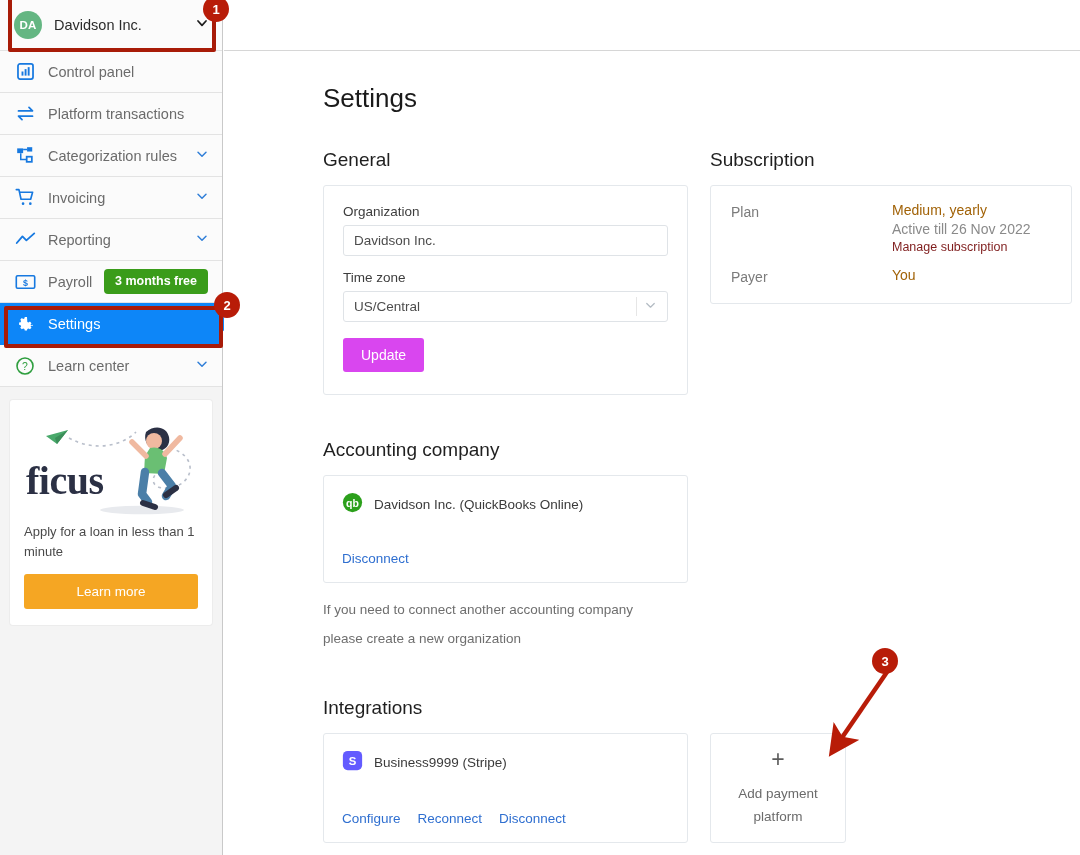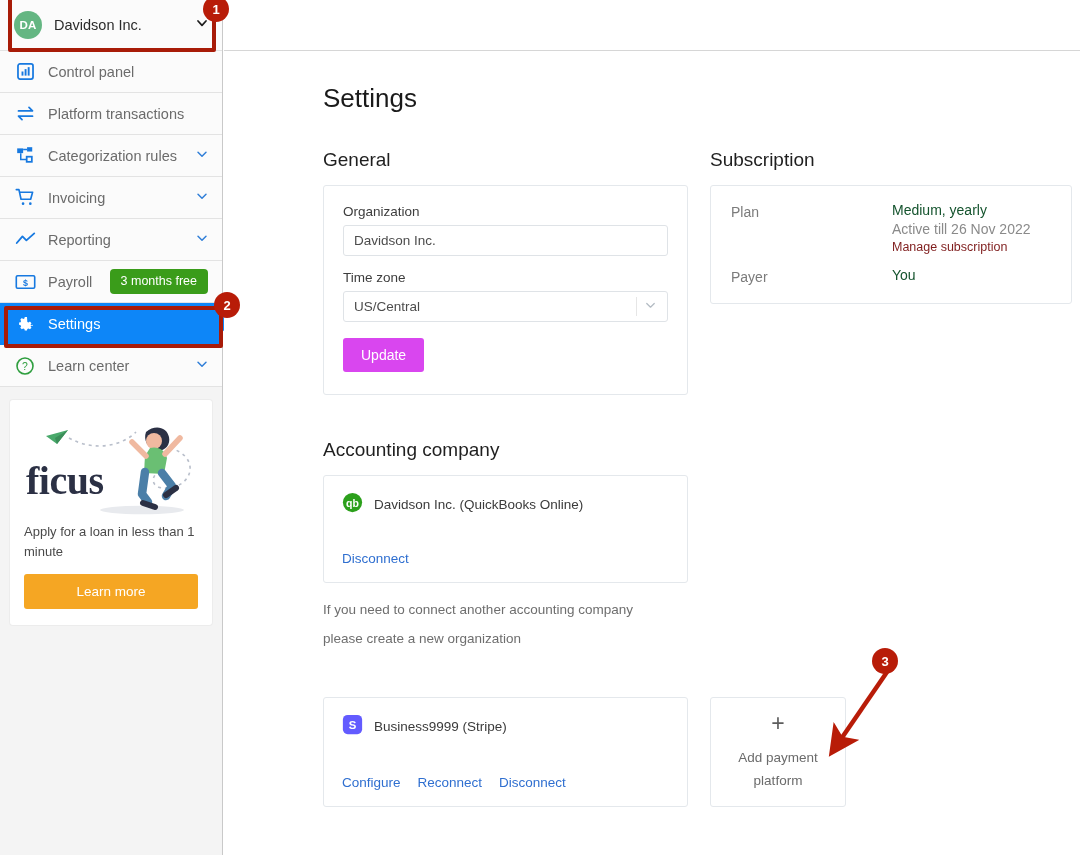--- a/index.html
+++ b/index.html
@@ -52,21 +52,21 @@
   .nav-item .ico { width: 22px; height: 22px; flex: none; display:flex; align-items:center; justify-content:center; }
   .nav-item .lbl {
     margin-left: 12px; font-size: 14.5px; color: #6b6b6b;
     white-space: nowrap; flex: 1 1 auto;
   }
   .nav-item.active { background: #0d86f8; border-bottom-color: #0d86f8; }
   .nav-item.active .lbl { color: #ffffff; font-weight: 400; }
 
   .badge-free {
     background: #3a9c1a; color: #fff;
-    font-size: 12.5px; font-weight: normal;
+    font-size: 12.5px; font-weight: bold;
     padding: 5px 11px 6px; border-radius: 4px;
     white-space: nowrap; margin-right: 2px;
   }
   
   .active-arrow {
     position: absolute; right: -9px; top: 50%;
     transform: translateY(-50%);
     width: 0; height: 0;
     border-top: 9px solid transparent;
     border-bottom: 9px solid transparent;
@@ -135,21 +135,21 @@
   .btn-primary {
     margin-top: 16px;
     background: #d946ef; color: #fff; border: 0; border-radius: 3px;
     font-size: 14px; font-family: inherit;
     padding: 9px 18px; cursor: pointer;
   }
 
   .card-sub { padding: 16px 20px 18px; }
   .sub-row { display: flex; }
   .sub-key { width: 161px; font-size: 14px; color: #7b7b7b; padding-top: 2px; }
-  .sub-val { font-size: 14px; color: #14532d; }
+  .sub-val { font-size: 14px; color: #a16207; }
   .sub-sub { font-size: 14px; color: #8a8a8a; margin-top: 3px; }
   .link { color: #7f1d1d; font-size: 12.5px; text-decoration: none; cursor: pointer; display:inline-block; margin-top:3px;}
 
   .block { margin-top: 44px; width: 365px; }
   .card-acct { padding: 16px 18px 16px; min-height: 108px; display:flex; flex-direction:column; justify-content:space-between;}
   .acct-row { display: flex; align-items: center; }
   .acct-name { margin-left: 11px; font-size: 13.5px; color: #3b3b3b; }
   .a-link { color: #2f6fd0; font-size: 13.5px; text-decoration: none; cursor: pointer; }
   .note { font-size: 13.5px; color: #6e6e6e; line-height: 29px; margin-top: 12px; width: 345px; }
 
@@ -386,20 +386,21 @@
                 </svg>
             </span>
             <span class="acct-name">Davidson Inc. (QuickBooks Online)</span>
           </div>
           <a class="a-link">Disconnect</a>
         </div>
         <div class="note">If you need to connect another accounting company please create a new organization</div>
       </div>
 
       <div class="block" style="width:auto;">
+        <div class="sec-title">Integrations</div>
         <div class="int-wrap">
           <div class="card card-int">
             <div class="acct-row">
               <span>
                 <svg width="21" height="21" viewBox="0 0 24 24">
                     <rect x="1" y="1" width="22" height="22" rx="5.5" fill="#635bff"></rect>
                     <text x="12" y="17" font-size="13" font-weight="bold" fill="#ffffff" text-anchor="middle" font-family="Liberation Sans, sans-serif">S</text>
                   </svg>
               </span>
               <span class="acct-name">Business9999 (Stripe)</span>

